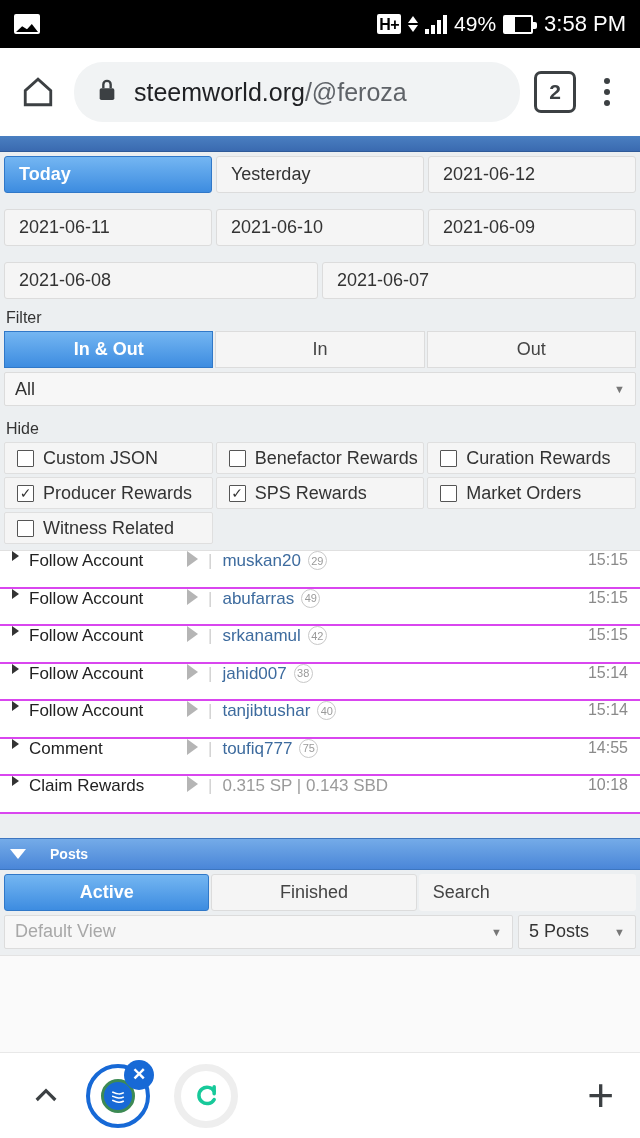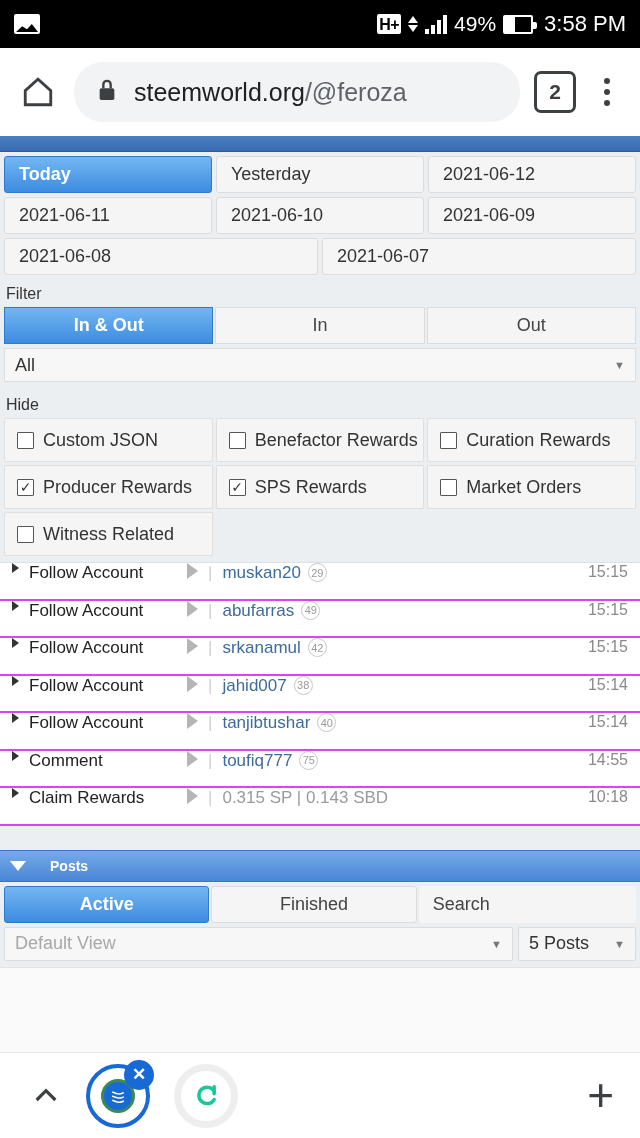--- a/index.html
+++ b/index.html
@@ -67,21 +67,21 @@
 
   
   .page{ background:#eceff1; }
   .topstrip{
     height:16px;
     background:linear-gradient(#4a7fc1,#3a6ab0);
     border-bottom:1px solid #2f5a98;
   }
 
   
-  .dates{ display:flex; flex-wrap:wrap; gap:4px 4px; padding:4px 4px 0 4px; background:#eceff1;}
+  .dates{ display:flex; flex-wrap:wrap; gap:16px 4px; padding:4px 4px 0 4px; background:#eceff1;}
   .dtab{
     flex:1 1 calc(33.33% - 4px);
     height:37px; display:flex; align-items:center; padding-left:14px;
     background:#f5f5f5; border:1px solid #dcdcdc; border-radius:3px;
     font-size:18px; color:#333;
   }
   .dtab.wide{ flex:1 1 calc(50% - 4px); }
   .dtab.active{
     background:linear-gradient(#74b6f2,#3d8ce0);
     border:1px solid #3078c8; color:#fff; font-weight:bold;
@@ -106,21 +106,21 @@
     margin:4px; height:34px; background:#f7f7f7; border:1px solid #dcdcdc; border-radius:2px;
     display:flex; align-items:center; padding:0 10px; font-size:18px; color:#333;
   }
   .select .caret{ margin-left:auto; font-size:11px; color:#777; }
   .select.ph{ color:#a8a8a8; }
 
   
   .cbgrid{ display:flex; flex-wrap:wrap; gap:3px; padding:0 4px 6px 4px; }
   .cb{
     flex:1 1 calc(33.33% - 3px);
-    height:44px; background:#f5f5f5; border:1px solid #dfdfdf; border-radius:2px;
+    height:32px; background:#f5f5f5; border:1px solid #dfdfdf; border-radius:2px;
     display:flex; align-items:center; gap:9px; padding-left:12px;
     font-size:18px; color:#333;
   }
   .box{
     width:17px;height:17px;border:1.6px solid #555;background:#fff;border-radius:1px;
     display:flex;align-items:center;justify-content:center;font-size:14px;color:#333;
     line-height:1; flex:none;
   }
 
   

